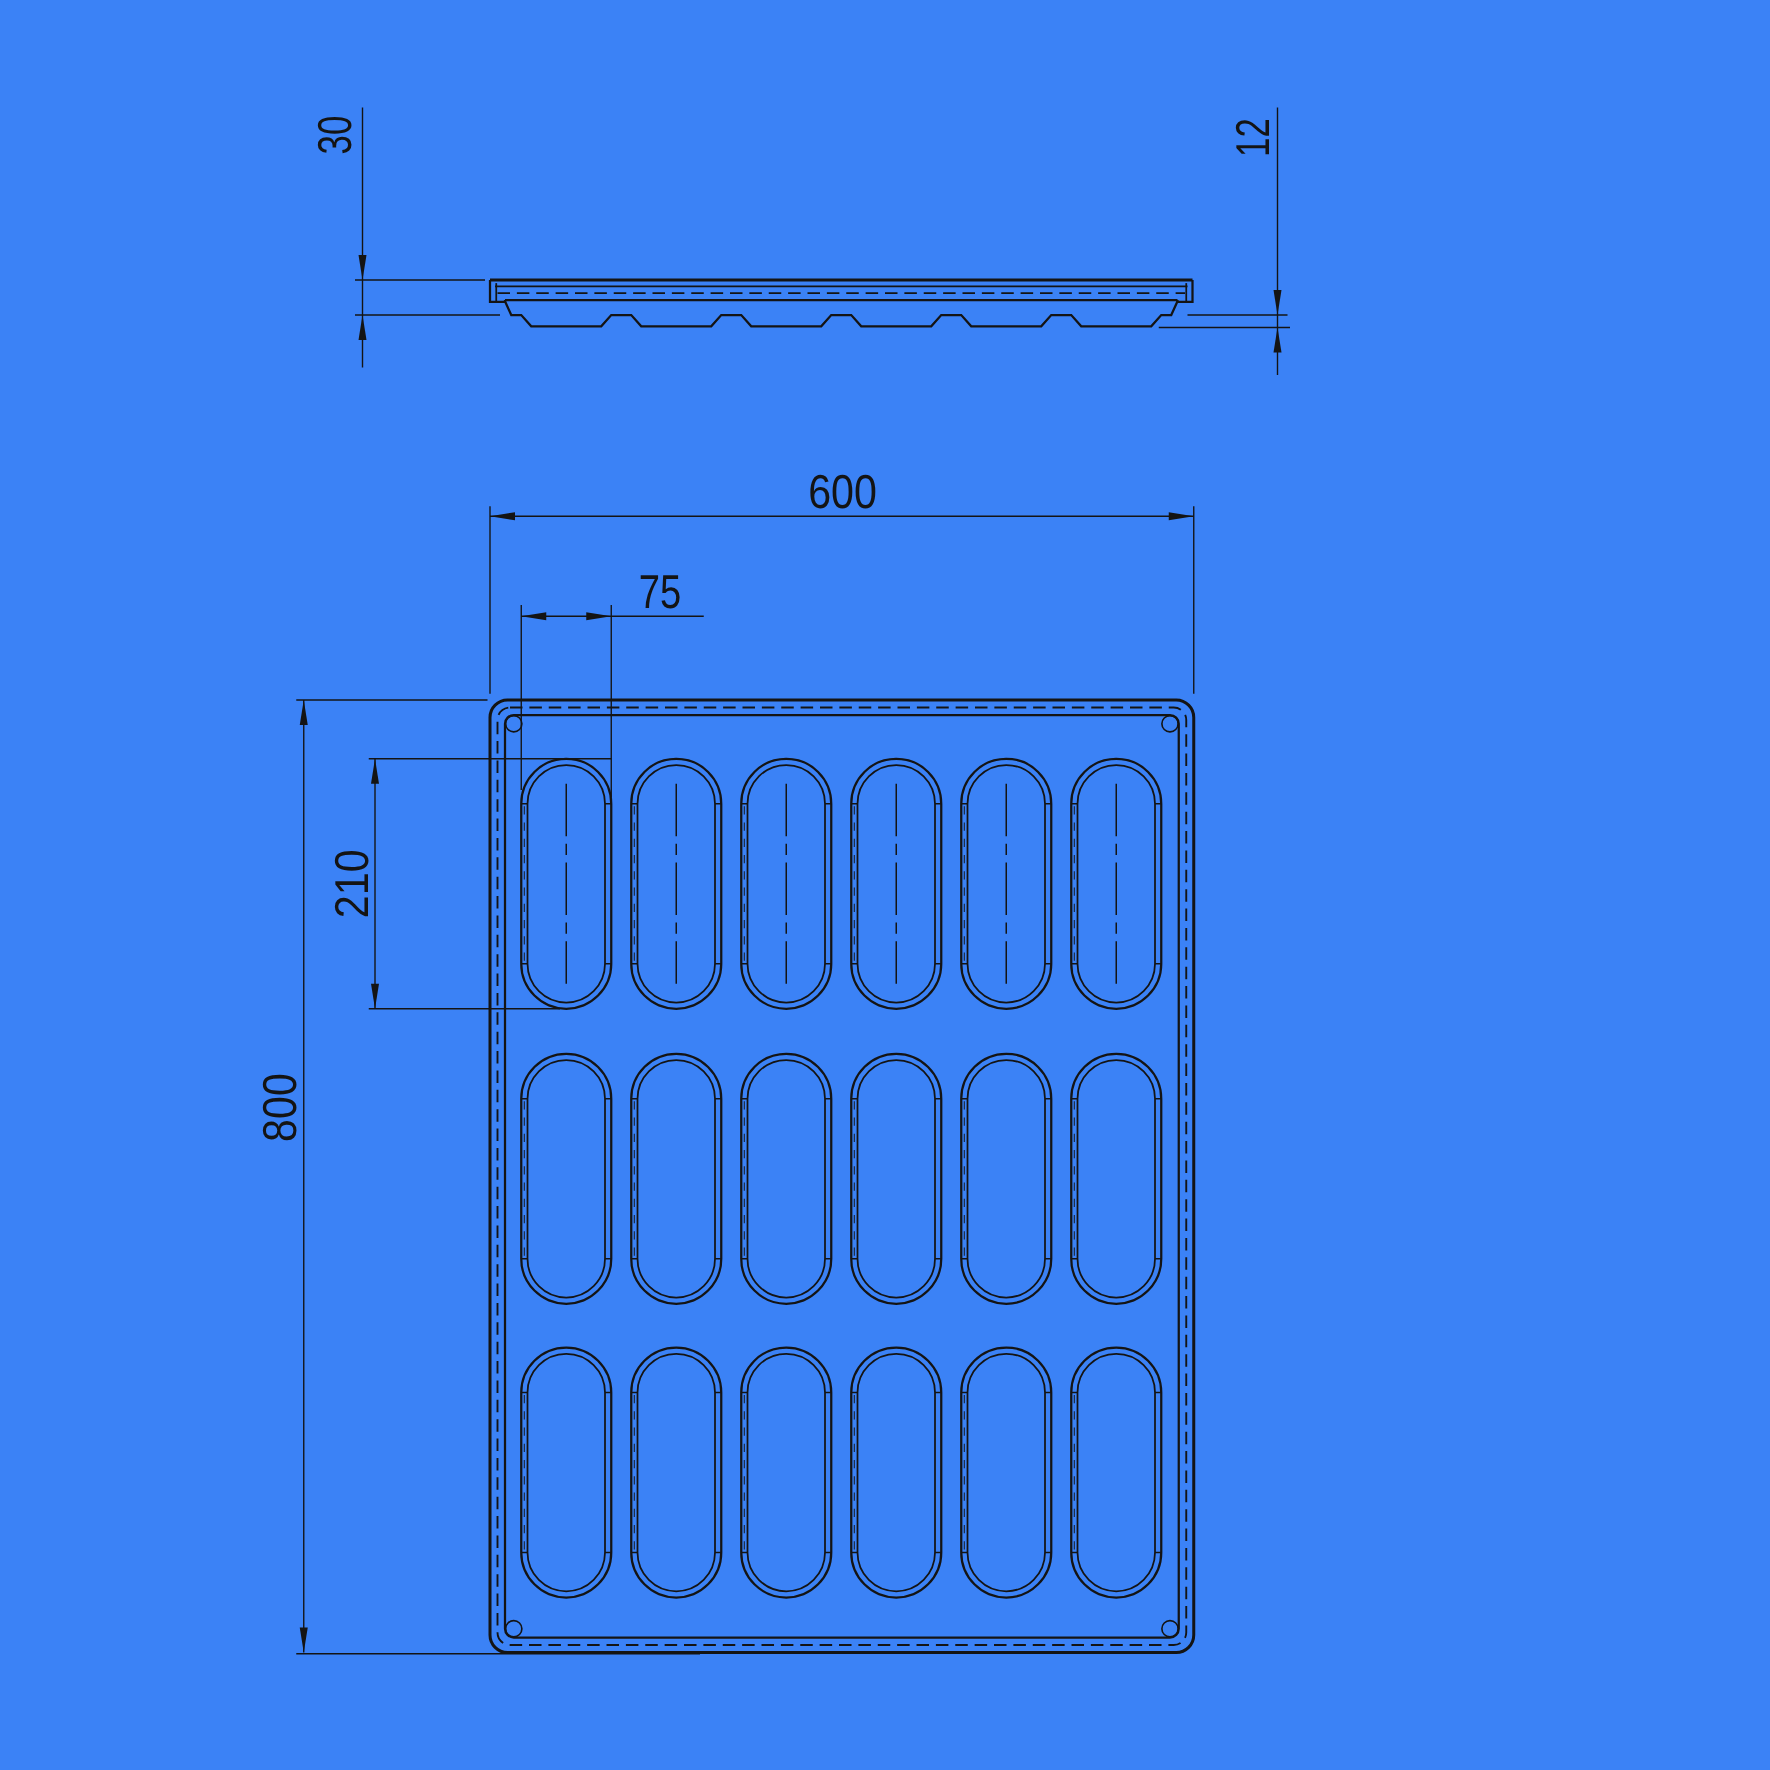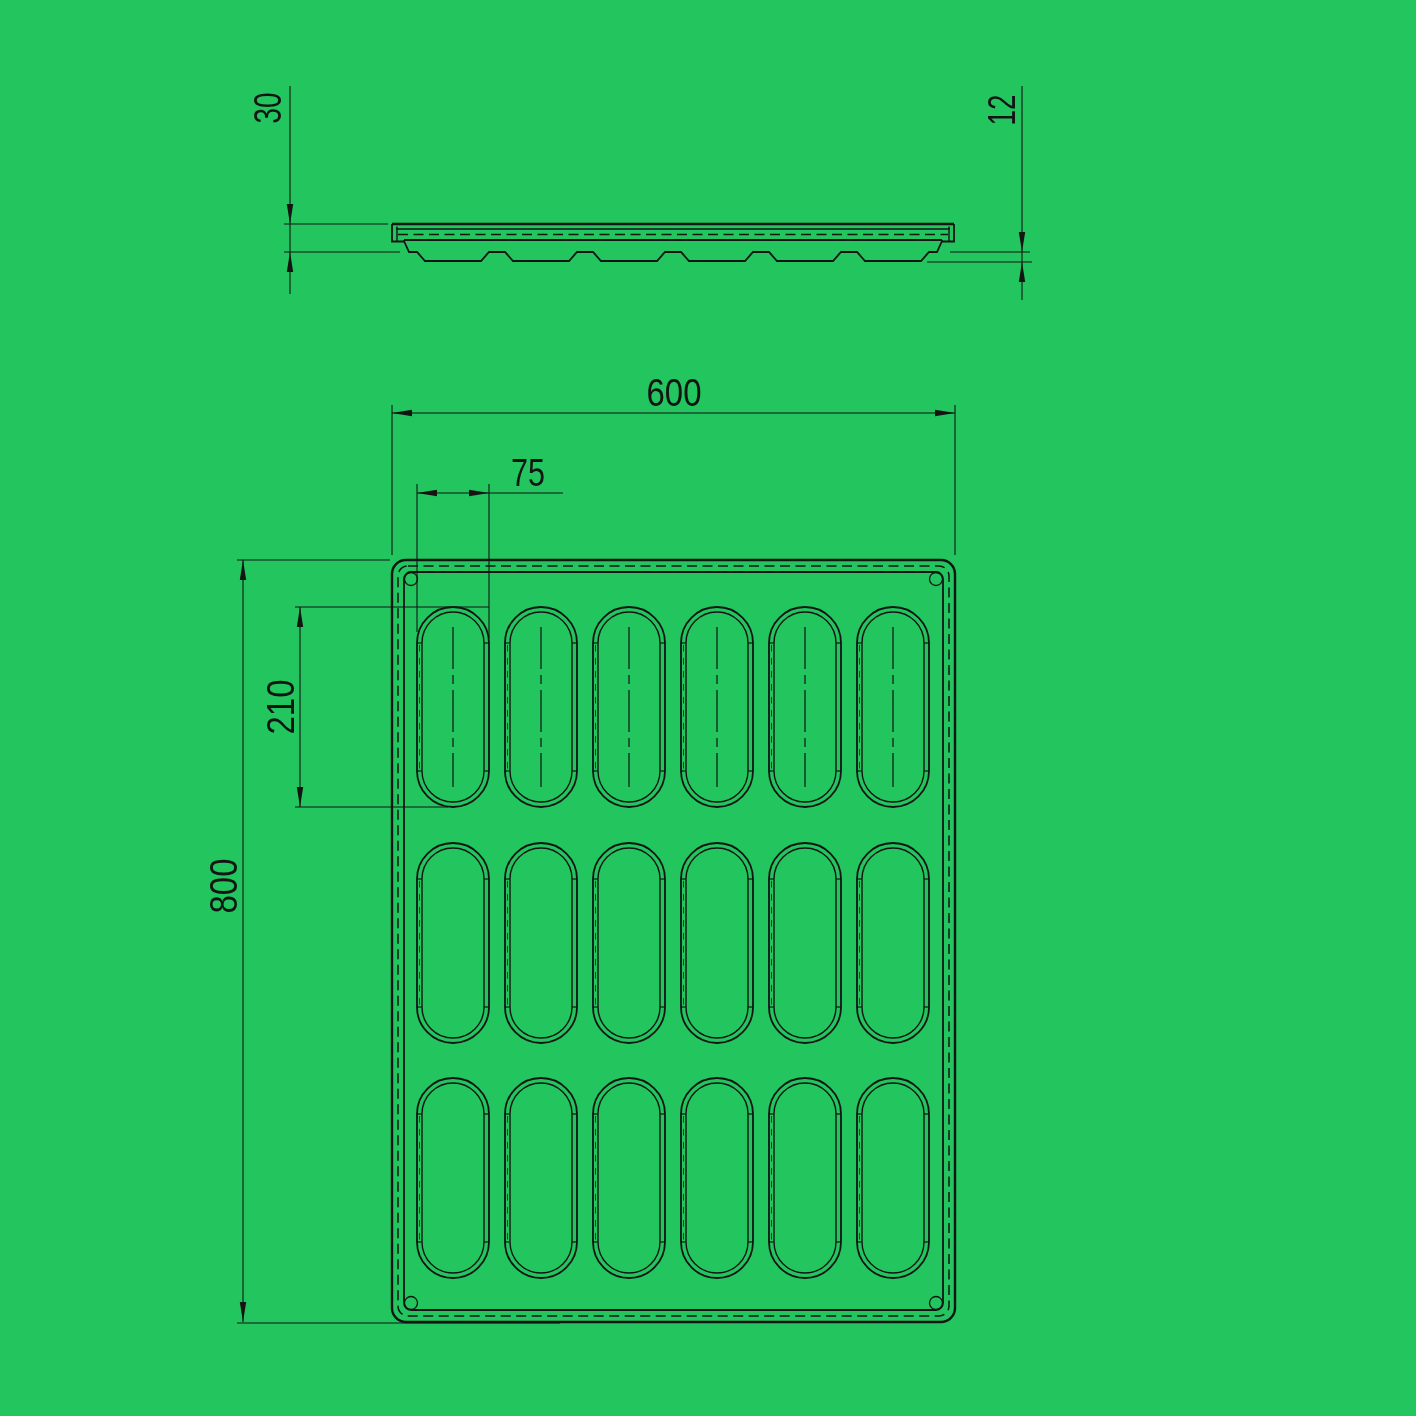--- a/index.html
+++ b/index.html
@@ -1,16 +1,16 @@
 <!DOCTYPE html>
 <html><head>
 <meta charset="utf-8">
 <style>
   html,body{margin:0;padding:0;background:#fff;width:1416px;height:1416px;overflow:hidden;}
-  #sheet{position:relative;width:1416px;height:1416px;background:#22c55e;}
+  #sheet{position:relative;width:1416px;height:1416px;background:#3b82f6;}
   svg{display:block;}
   .ln{stroke:#141414;fill:none;stroke-linecap:butt;}
   .w3{stroke-width:2.4;}
   .w2{stroke-width:1.8;}
   .w15{stroke-width:1.4;}
   .dimln{stroke:#141414;stroke-width:1.1;fill:none;}
   .dash{stroke:#141414;fill:none;stroke-width:1.5;stroke-dasharray:10 5.5;}
   .bandash{stroke:#141414;fill:none;stroke-width:1;stroke-dasharray:6.5 6.5;opacity:.75;}
   .cl{stroke:#141414;fill:none;stroke-width:1.2;stroke-dasharray:42 6 9 6;}
   .arrow{fill:#141414;stroke:none;}

